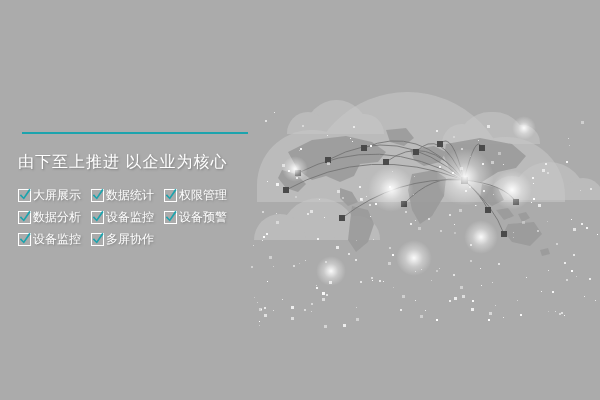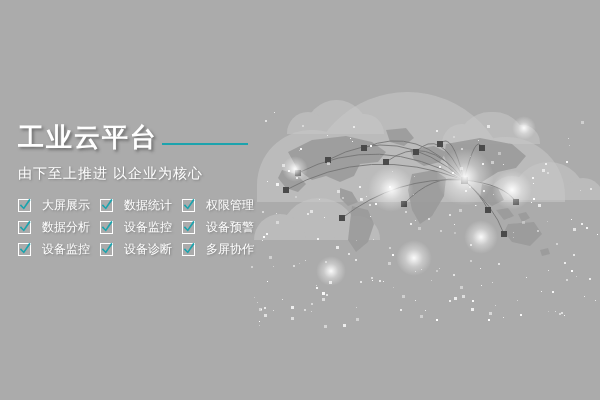--- a/index.html
+++ b/index.html
@@ -43,27 +43,27 @@
 
   
   .textblock{position:absolute;left:18px;top:120px;width:230px;}
   .title-row{display:flex;align-items:center;gap:0;}
   .title{
     font-size:26px;font-weight:bold;color:#ffffff;letter-spacing:2px;
     text-shadow:2px 2px 3px rgba(80,80,80,.65);white-space:nowrap;
   }
   .rule{height:2px;background:#1ca3ad;flex:1;margin-left:4px;margin-top:12px;min-width:60px;}
   .subtitle{
-    margin-top:10px;font-size:14px;color:#ffffff;letter-spacing:1px;white-space:nowrap;
+    margin-top:18px;font-size:16px;color:#ffffff;letter-spacing:1px;white-space:nowrap;
     text-shadow:1px 1px 2px rgba(90,90,90,.55);
   }
 
   .features{margin-top:14px;display:grid;grid-template-columns:repeat(3,auto);
             justify-content:start;column-gap:10px;row-gap:5px;}
-  .feat{display:flex;align-items:center;gap:11px;white-space:nowrap;font-family:Liberation Mono, monospace;}
+  .feat{display:flex;align-items:center;gap:2px;white-space:nowrap;font-family:Liberation Mono, monospace;}
   .cbox{width:11px;height:11px;border:1px solid #ffffff;position:relative;flex:0 0 auto;}
   .cbox svg{position:absolute;left:-1px;top:-3px;width:14px;height:14px;}
   .feat-label{font-size:12px;color:#ffffff;text-shadow:1px 1px 2px rgba(90,90,90,.5);}
 </style>
 </head>
 <body>
 
 <div id="banner">
 
   <div class="graphic">
@@ -334,21 +334,20 @@
         <span class="spark" style="left: 238px; top: 249.1px; width: 2px; height: 2px; opacity: 0.97;"></span>
         <span class="spark" style="left: 305.2px; top: 241.2px; width: 1px; height: 1px; opacity: 0.6;"></span>
         <span class="spark" style="left: 309.3px; top: 242.6px; width: 2px; height: 2px; opacity: 0.52;"></span>
         <span class="spark" style="left: 203.5px; top: 153.6px; width: 1px; height: 1px; opacity: 0.85;"></span>
       </div>
   </div>
 
   <div class="textblock">
 
     <div class="title-row">
-      <div class="title">工业云平台</div>
       <div class="rule"></div>
     </div>
 
     <div class="subtitle">由下至上推进 以企业为核心</div>
 
     <div class="features" id="features">
         <div class="feat">
           <span class="cbox">
             <svg viewBox="0 0 14 14">
               <path d="M3 7.2 L5.6 10.2 L11.2 1.8 L12.6 3.0 L5.9 12.6 L1.8 8.4 Z" fill="#1ca3ad"></path>
@@ -396,28 +395,20 @@
           </span>
           <span class="feat-label">设备预警</span>
         </div>
         <div class="feat">
           <span class="cbox">
             <svg viewBox="0 0 14 14">
               <path d="M3 7.2 L5.6 10.2 L11.2 1.8 L12.6 3.0 L5.9 12.6 L1.8 8.4 Z" fill="#1ca3ad"></path>
             </svg>
           </span>
           <span class="feat-label">设备监控</span>
-        </div>
-        <div class="feat">
-          <span class="cbox">
-            <svg viewBox="0 0 14 14">
-              <path d="M3 7.2 L5.6 10.2 L11.2 1.8 L12.6 3.0 L5.9 12.6 L1.8 8.4 Z" fill="#1ca3ad"></path>
-            </svg>
-          </span>
-          <span class="feat-label">设备诊断</span>
         </div>
         <div class="feat">
           <span class="cbox">
             <svg viewBox="0 0 14 14">
               <path d="M3 7.2 L5.6 10.2 L11.2 1.8 L12.6 3.0 L5.9 12.6 L1.8 8.4 Z" fill="#1ca3ad"></path>
             </svg>
           </span>
           <span class="feat-label">多屏协作</span>
         </div>
       </div>

